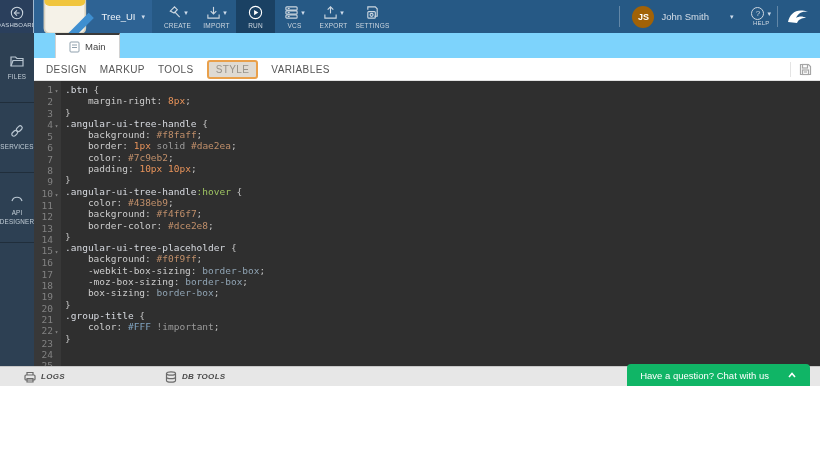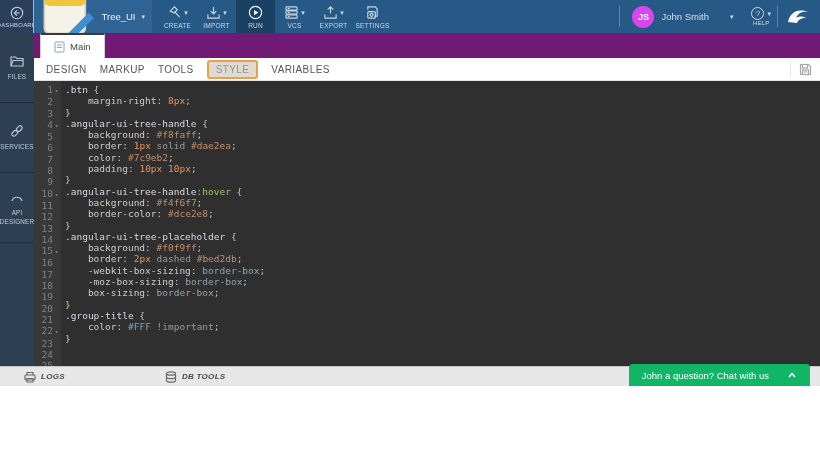--- a/index.html
+++ b/index.html
@@ -21,21 +21,21 @@
   .menu-item { width:39px; display:flex; flex-direction:column; align-items:center;
     justify-content:center; gap:2px; cursor:pointer; }
   .menu-item.active { background:#1a4163; }
   .mi-row { display:flex; align-items:center; gap:2px; height:15px; }
   .mi-ic { width:15px; height:15px; display:inline-block; }
   .mi-ic svg, .ti svg, .si svg { width:100%; height:100%; display:block; }
   .mi-label { font-size:6.5px; color:#cdd7e0; letter-spacing:.2px; white-space:nowrap; }
   .tb-spacer { flex:1; }
   .tb-sep { width:1px; background:rgba(255,255,255,.28); margin:6px 0; }
   .user { display:flex; align-items:center; gap:7px; padding:0 12px; cursor:pointer; }
-  .avatar { width:22px; height:22px; border-radius:50%; background:#d946ef; color:#fff;
+  .avatar { width:22px; height:22px; border-radius:50%; background:#a16207; color:#fff;
     font-size:9px; font-weight:bold; display:flex; align-items:center; justify-content:center; }
   .user .uname { font-size:9.5px; color:#d6dfe8; margin-right:14px; }
   .help { display:flex; flex-direction:column; align-items:center; justify-content:center;
     padding:0 6px; cursor:pointer; position:relative; }
   .help-row { display:flex; align-items:center; gap:3px; }
   .help-circle { width:13px; height:13px; border:1px solid #cdd7e0; border-radius:50%;
     color:#cdd7e0; font-size:8px; display:flex; align-items:center; justify-content:center; }
   .logo { display:flex; align-items:center; padding:0 10px 0 8px; }
   .logo svg { width:24px; height:24px; }
 
@@ -43,22 +43,22 @@
   .body { display:flex; height:408px; }
   .sidebar { width:34px; background:#2d4053; display:flex; flex-direction:column; }
   .side-item { height:70px; display:flex; flex-direction:column; align-items:center;
     justify-content:center; gap:4px; border-bottom:1px solid rgba(0,0,0,.28);
     cursor:pointer; text-align:center; }
   .si { width:16px; height:16px; color:#b9c6d1; }
   .side-label { font-size:6.3px; color:#c2cdd6; letter-spacing:.2px; line-height:1.35;
     padding:0 1px; }
 
   .main { flex:1; display:flex; flex-direction:column; min-width:0; }
-  .tabbar { height:25px; background:#701a75; display:flex; align-items:stretch;
-    padding-left:6px; }
+  .tabbar { height:25px; background:#7dd3fc; display:flex; align-items:stretch;
+    padding-left:21px; }
   .tab { display:flex; align-items:center; gap:5px; background:#fff; border-top:2px solid #3a3a3a;
     border-left:1px solid #d2d2d2; border-right:1px solid #d2d2d2; padding:0 13px;
     font-size:9.5px; color:#444; cursor:pointer; }
   .tab .ic-doc { width:11px; height:12px; color:#8fa0ad; }
   .tab .ic-doc svg { width:100%; height:100%; display:block; }
 
   .subtabbar { height:23px; background:#fff; border-bottom:1px solid #e2e2e2;
     display:flex; align-items:center; padding:0 8px 0 12px; gap:13px; }
   .subtab { font-size:10px; color:#555; letter-spacing:.4px; cursor:pointer; padding:2px 0; }
   .subtab.active { border:2px solid #e9a04b; border-radius:3px; background:#dfdad2;
@@ -337,26 +337,26 @@
               <div class="cline"><span class="t-sel">.btn</span><span class="t-pun"> {</span></div>
               <div class="cline"><span class="t-pun">    </span><span class="t-pro">margin-right</span><span class="t-pun">:</span><span class="t-pun"> </span><span class="t-num">8px</span><span class="t-pun">;</span></div>
               <div class="cline"><span class="t-pun">}</span></div>
               <div class="cline"><span class="t-sel">.angular-ui-tree-handle</span><span class="t-pun"> {</span></div>
               <div class="cline"><span class="t-pun">    </span><span class="t-pro">background</span><span class="t-pun">:</span><span class="t-pun"> </span><span class="t-hex">#f8faff</span><span class="t-pun">;</span></div>
               <div class="cline"><span class="t-pun">    </span><span class="t-pro">border</span><span class="t-pun">:</span><span class="t-pun"> </span><span class="t-num">1px</span><span class="t-pun"> </span><span class="t-kw">solid</span><span class="t-pun"> </span><span class="t-hex">#dae2ea</span><span class="t-pun">;</span></div>
               <div class="cline"><span class="t-pun">    </span><span class="t-pro">color</span><span class="t-pun">:</span><span class="t-pun"> </span><span class="t-hex">#7c9eb2</span><span class="t-pun">;</span></div>
               <div class="cline"><span class="t-pun">    </span><span class="t-pro">padding</span><span class="t-pun">:</span><span class="t-pun"> </span><span class="t-num">10px</span><span class="t-pun"> </span><span class="t-num">10px</span><span class="t-pun">;</span></div>
               <div class="cline"><span class="t-pun">}</span></div>
               <div class="cline"><span class="t-sel">.angular-ui-tree-handle</span><span class="t-pse">:hover</span><span class="t-pun"> {</span></div>
+              <div class="cline"><span class="t-pun">    </span><span class="t-pro">color</span><span class="t-pun">:</span><span class="t-pun"> </span><span class="t-hex">#438eb9</span><span class="t-pun">;</span></div>
               <div class="cline"><span class="t-pun">    </span><span class="t-pro">background</span><span class="t-pun">:</span><span class="t-pun"> </span><span class="t-hex">#f4f6f7</span><span class="t-pun">;</span></div>
               <div class="cline"><span class="t-pun">    </span><span class="t-pro">border-color</span><span class="t-pun">:</span><span class="t-pun"> </span><span class="t-hex">#dce2e8</span><span class="t-pun">;</span></div>
               <div class="cline"><span class="t-pun">}</span></div>
               <div class="cline"><span class="t-sel">.angular-ui-tree-placeholder</span><span class="t-pun"> {</span></div>
               <div class="cline"><span class="t-pun">    </span><span class="t-pro">background</span><span class="t-pun">:</span><span class="t-pun"> </span><span class="t-hex">#f0f9ff</span><span class="t-pun">;</span></div>
-              <div class="cline"><span class="t-pun">    </span><span class="t-pro">border</span><span class="t-pun">:</span><span class="t-pun"> </span><span class="t-num">2px</span><span class="t-pun"> </span><span class="t-kw">dashed</span><span class="t-pun"> </span><span class="t-hex">#bed2db</span><span class="t-pun">;</span></div>
               <div class="cline"><span class="t-pun">    </span><span class="t-pro">-webkit-box-sizing</span><span class="t-pun">:</span><span class="t-pun"> </span><span class="t-sup">border-box</span><span class="t-pun">;</span></div>
               <div class="cline"><span class="t-pun">    </span><span class="t-pro">-moz-box-sizing</span><span class="t-pun">:</span><span class="t-pun"> </span><span class="t-sup">border-box</span><span class="t-pun">;</span></div>
               <div class="cline"><span class="t-pun">    </span><span class="t-pro">box-sizing</span><span class="t-pun">:</span><span class="t-pun"> </span><span class="t-sup">border-box</span><span class="t-pun">;</span></div>
               <div class="cline"><span class="t-pun">}</span></div>
               <div class="cline"><span class="t-sel">.group-title</span><span class="t-pun"> {</span></div>
               <div class="cline"><span class="t-pun">    </span><span class="t-pro">color</span><span class="t-pun">:</span><span class="t-pun"> </span><span class="t-hexb">#FFF</span><span class="t-pun"> </span><span class="t-imp">!important</span><span class="t-pun">;</span></div>
               <div class="cline"><span class="t-pun">}</span></div>
             </div>
         </div>
         <div class="hscroll"></div>
@@ -381,21 +381,21 @@
             <ellipse cx="6" cy="2.5" rx="4.5" ry="1.7"></ellipse>
             <path d="M1.5 2.5 V9.5 C1.5 10.4 3.5 11.2 6 11.2 C8.5 11.2 10.5 10.4 10.5 9.5 V2.5"></path>
             <path d="M1.5 6 C1.5 6.9 3.5 7.7 6 7.7 C8.5 7.7 10.5 6.9 10.5 6"></path>
           </svg>
         </span>
         <span>DB TOOLS</span>
       </div>
     </footer>
 
   <div class="chat">
-    <span>John a question? Chat with us</span>
+    <span>Have a question? Chat with us</span>
     <span class="chev">
       <svg viewBox="0 0 10 10" fill="none" stroke="#fff" stroke-width="1.6">
         <path d="M2 7 L5 3.5 L8 7"></path>
       </svg>
     </span>
   </div>
 
 </div>
 
 </body></html>

